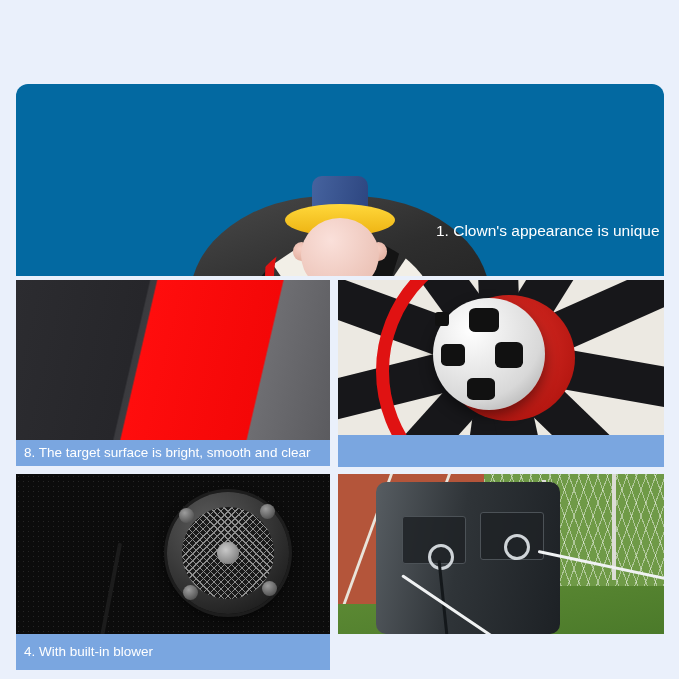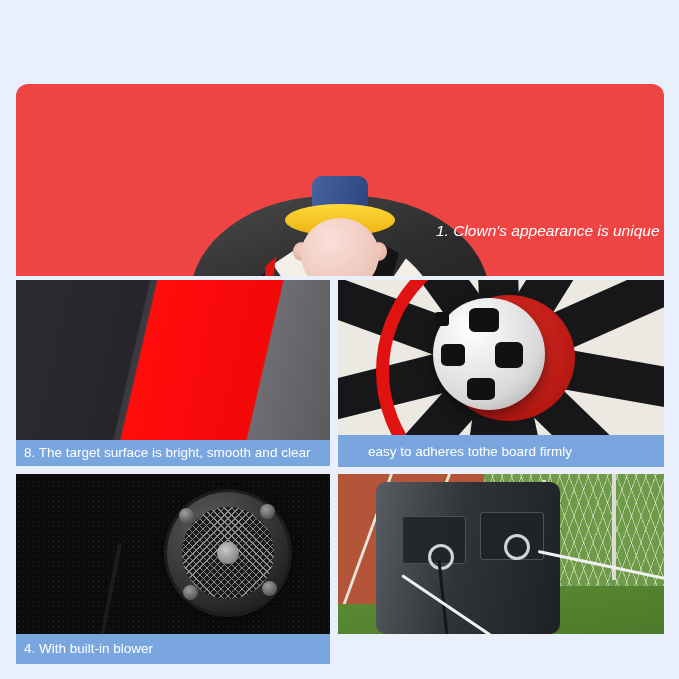--- a/index.html
+++ b/index.html
@@ -17,21 +17,21 @@
     position:absolute;left:0;top:22px;width:679px;
     text-align:center;
     font-size:38px;
     font-weight:bold;
     letter-spacing:0.5px;
     color:#1f4ea8;
     font-family:"DejaVu Sans", sans-serif;
   }
 
   
-  .panel{position:absolute;overflow:hidden;background:#ef4444;font-style:italic;}
+  .panel{position:absolute;overflow:hidden;background:#0369a1;}
 
   
   #p1{left:16px;top:84px;width:648px;height:192px;border-radius:12px 12px 0 0;}
   
   #p2{left:16px;top:280px;width:314px;height:160px;}
   #p3{left:338px;top:280px;width:326px;height:155px;}
   
   #p4{left:16px;top:474px;width:314px;height:160px;}
   #p5{left:338px;top:474px;width:326px;height:160px;}
 
@@ -41,21 +41,21 @@
     background:#7aa6e0;
     color:#ffffff;
     font-size:13.5px;
     display:flex;align-items:center;
     padding-left:8px;
     box-sizing:border-box;
     line-height:1.15;
   }
   #cap2{left:16px;top:440px;width:314px;height:26px;}
   #cap3{left:338px;top:435px;width:326px;height:32px;padding-top:1px;}
-  #cap4{left:16px;top:634px;width:314px;height:30px;}
+  #cap4{left:16px;top:634px;width:314px;height:36px;}
   #cap5{left:338px;top:634px;width:326px;height:30px;}
   #cap3 .twoline{display:block;}
   #cap3 .l2{padding-left:22px;}
 
   
   #cap1{
     position:absolute;left:420px;top:138px;
     color:#ffffff;font-size:15.5px;
   }
 
@@ -204,21 +204,20 @@
         <div class="patch" style="left:36px;top:10px;width:30px;height:24px;"></div>
         <div class="patch" style="left:8px;top:46px;width:24px;height:22px;"></div>
         <div class="patch" style="left:62px;top:44px;width:28px;height:26px;"></div>
         <div class="patch" style="left:34px;top:80px;width:28px;height:22px;"></div>
         <div class="patch" style="left:2px;top:14px;width:14px;height:14px;"></div>
       </div>
     </div>
   </div>
   <div class="capbar" id="cap3">
     <div>
-      <span class="twoline l2">easy to adheres tothe  board firmly</span>
     </div>
   </div>
 
   <div class="panel" id="p4">
     <div class="p4bg"></div>
     <div class="cord"></div>
     <div class="blower">
       <div class="mesh"></div>
       <div class="hub"></div>
       <div class="bolt" style="left:12px;top:16px;"></div>

